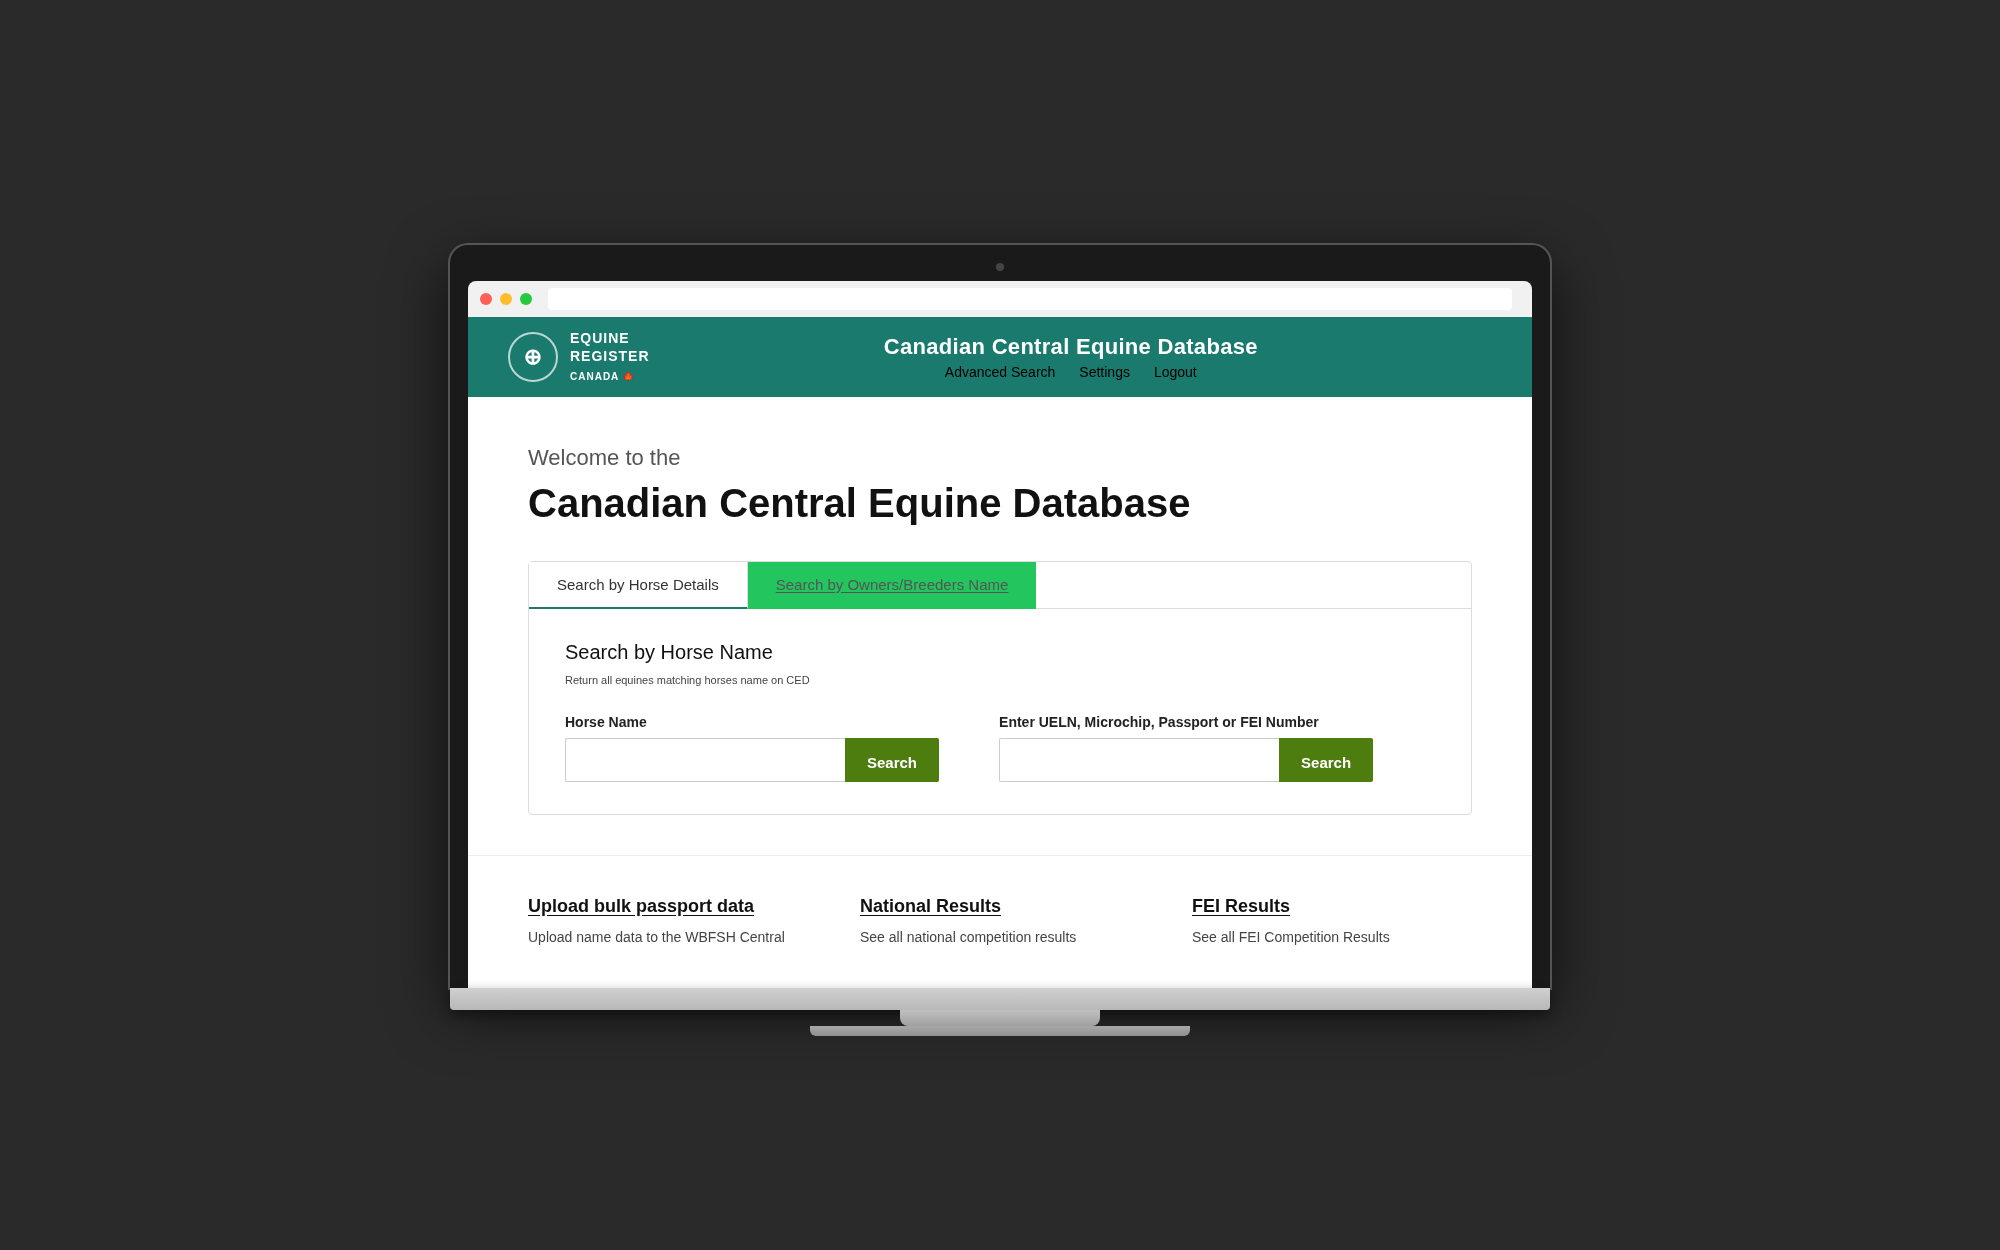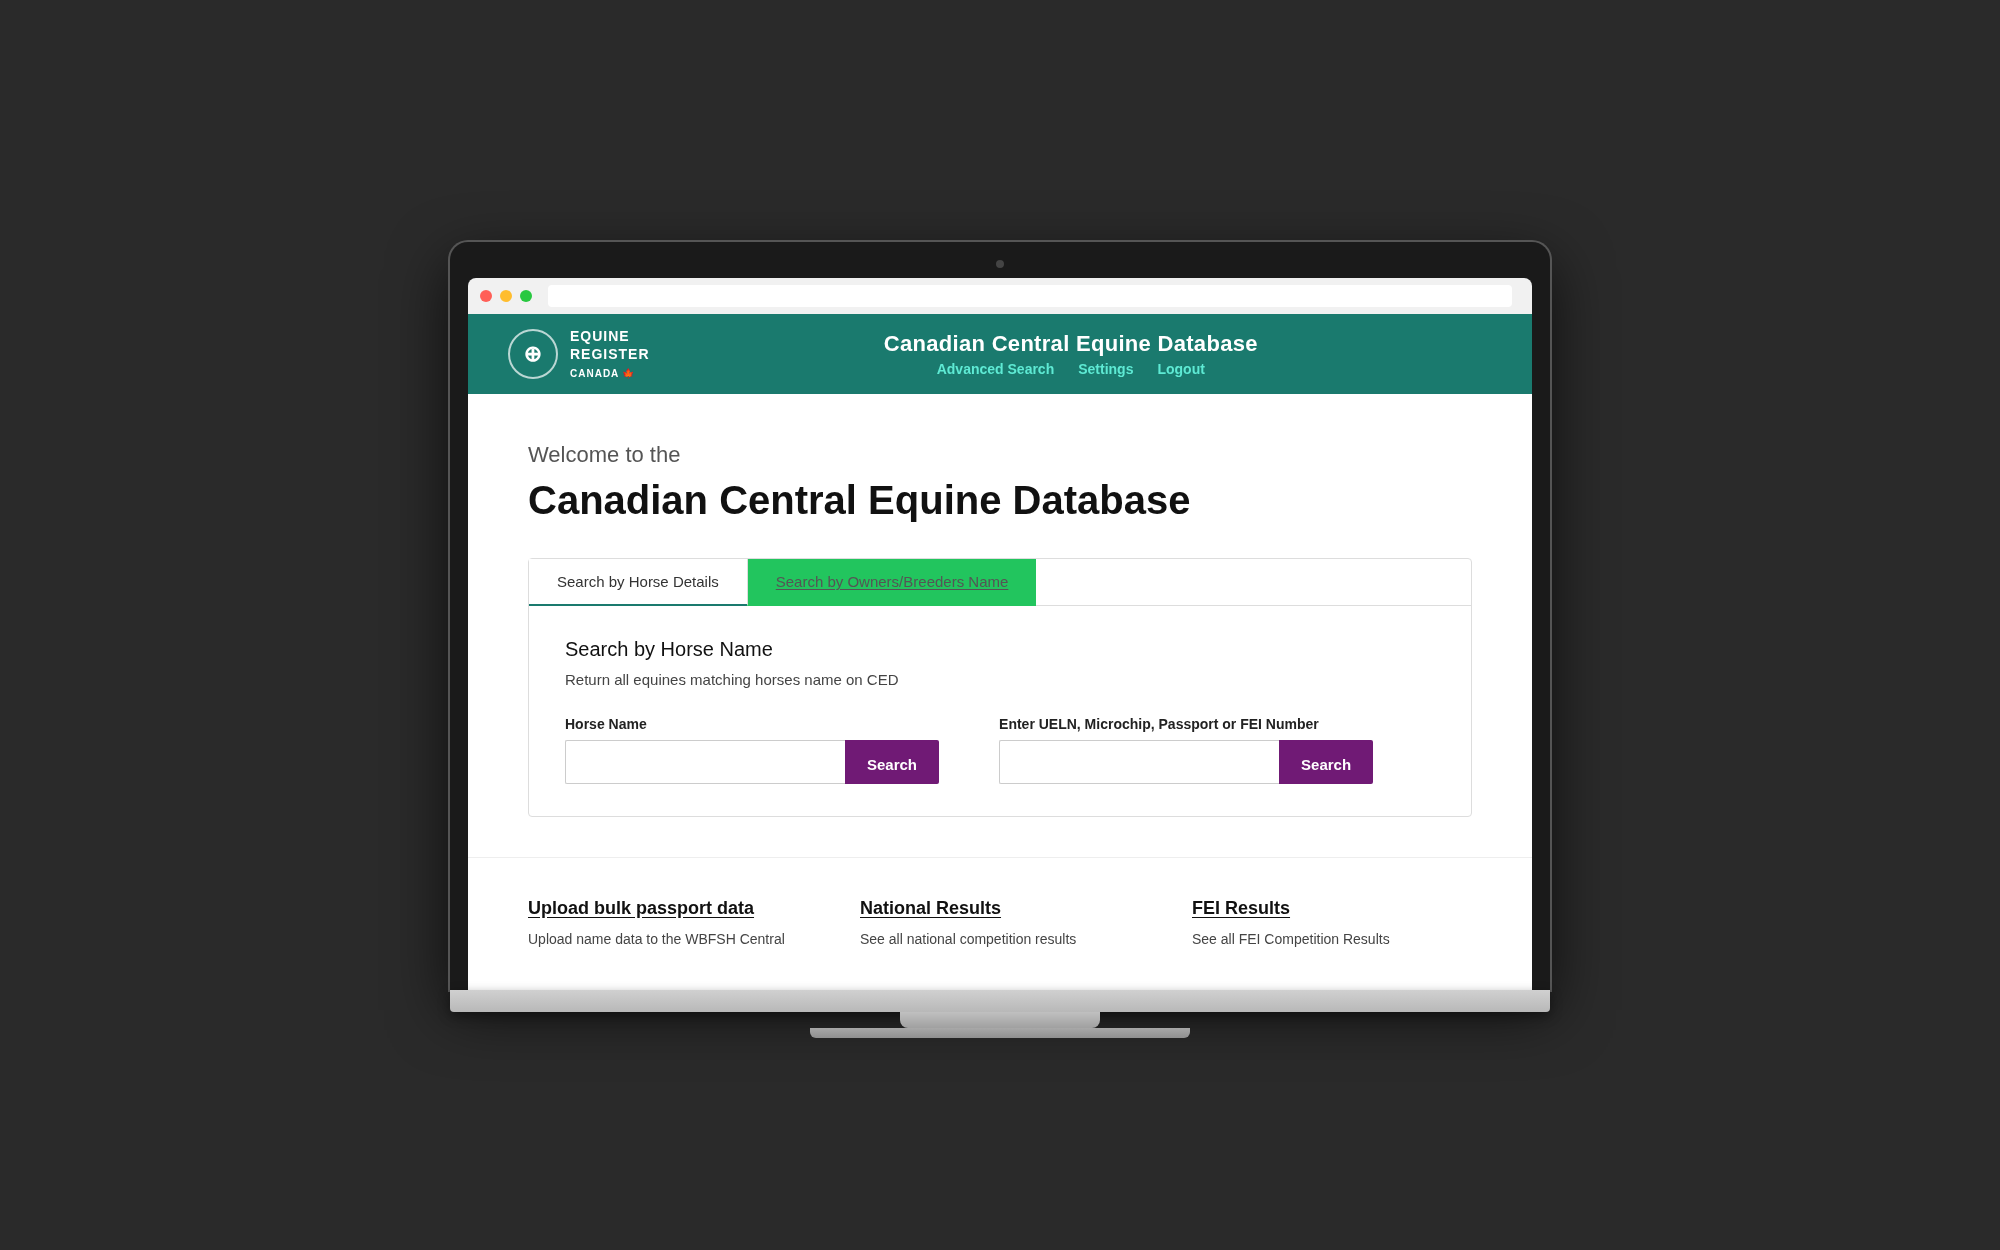--- a/index.html
+++ b/index.html
@@ -124,23 +124,23 @@
       letter-spacing: 0.3px;
     }
 
     .nav-links {
       display: flex;
       gap: 24px;
       margin-top: 4px;
     }
 
     .nav-link {
-      color: #5eead4;
+      color: #000000;
       font-size: 14px;
-      font-weight: 700;
+      font-weight: 400;
       text-decoration: none;
       cursor: pointer;
     }
 
     
     .main-content {
       padding: 48px 60px 40px;
       background: white;
     }
 
@@ -199,21 +199,21 @@
     }
 
     .search-section-title {
       font-size: 20px;
       font-weight: 400;
       margin-bottom: 10px;
       color: #111;
     }
 
     .search-description {
-      font-size: 15px;
+      font-size: 11px;
       color: #444;
       margin-bottom: 28px;
     }
 
     .search-fields {
       display: flex;
       gap: 60px;
       align-items: flex-end;
     }
 
@@ -241,21 +241,21 @@
       border-right: none;
       padding: 0 12px;
       font-size: 15px;
       outline: none;
       border-radius: 2px 0 0 2px;
     }
 
     .search-btn {
       height: 44px;
       padding: 16px 22px;
-      background: #701a75;
+      background: #4d7c0f;
       color: white;
       border: none;
       font-size: 15px;
       font-weight: 600;
       cursor: pointer;
       border-radius: 0 2px 2px 0;
       white-space: nowrap;
     }
 
     

